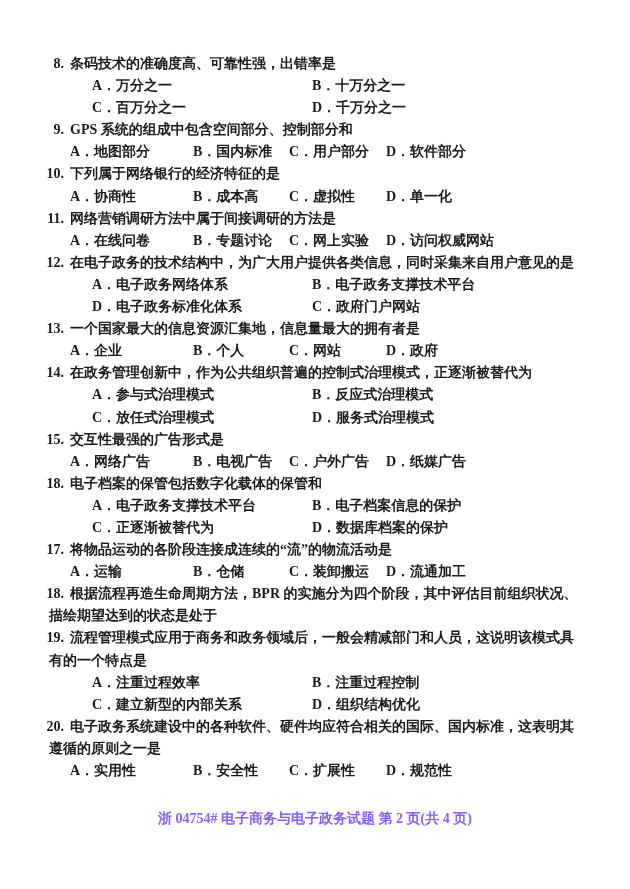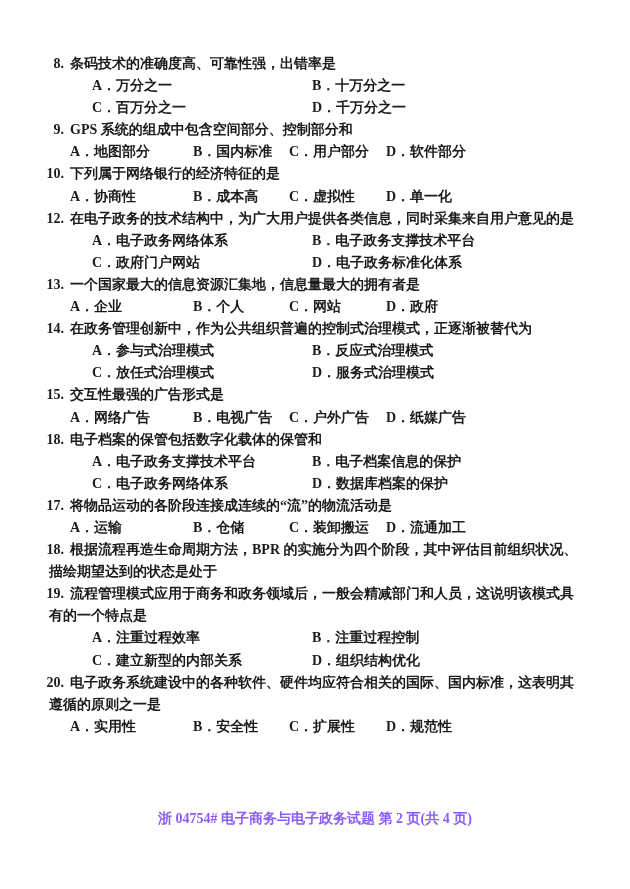--- a/index.html
+++ b/index.html
@@ -115,30 +115,42 @@
         </div>
         <div class="opt-row cols-4">
           <span class="opt">A．协商性</span>
           <span class="opt">B．成本高</span>
           <span class="opt">C．虚拟性</span>
           <span class="opt">D．单一化</span>
         </div>
       </div>
       <div class="question">
         <div class="q-line">
+          <span class="q-num">11.</span>
+          <span class="q-text">网络营销调研方法中属于间接调研的方法是</span>
+        </div>
+        <div class="opt-row cols-4">
+          <span class="opt">A．在线问卷</span>
+          <span class="opt">B．专题讨论</span>
+          <span class="opt">C．网上实验</span>
+          <span class="opt">D．访问权威网站</span>
+        </div>
+      </div>
+      <div class="question">
+        <div class="q-line">
           <span class="q-num">12.</span>
           <span class="q-text">在电子政务的技术结构中，为广大用户提供各类信息，同时采集来自用户意见的是</span>
         </div>
         <div class="opt-row cols-2">
           <span class="opt">A．电子政务网络体系</span>
           <span class="opt">B．电子政务支撑技术平台</span>
         </div>
         <div class="opt-row cols-2">
+          <span class="opt">D．电子政务标准化体系</span>
           <span class="opt">C．政府门户网站</span>
-          <span class="opt">D．电子政务标准化体系</span>
         </div>
       </div>
       <div class="question">
         <div class="q-line">
           <span class="q-num">13.</span>
           <span class="q-text">一个国家最大的信息资源汇集地，信息量最大的拥有者是</span>
         </div>
         <div class="opt-row cols-4">
           <span class="opt">A．企业</span>
           <span class="opt">B．个人</span>
@@ -175,21 +187,21 @@
       <div class="question">
         <div class="q-line">
           <span class="q-num">18.</span>
           <span class="q-text">电子档案的保管包括数字化载体的保管和</span>
         </div>
         <div class="opt-row cols-2">
           <span class="opt">A．电子政务支撑技术平台</span>
           <span class="opt">B．电子档案信息的保护</span>
         </div>
         <div class="opt-row cols-2">
-          <span class="opt">C．电子政务网络体系</span>
+          <span class="opt">C．正逐渐被替代为</span>
           <span class="opt">D．数据库档案的保护</span>
         </div>
       </div>
       <div class="question">
         <div class="q-line">
           <span class="q-num">17.</span>
           <span class="q-text">将物品运动的各阶段连接成连续的“流”的物流活动是</span>
         </div>
         <div class="opt-row cols-4">
           <span class="opt">A．运输</span>

